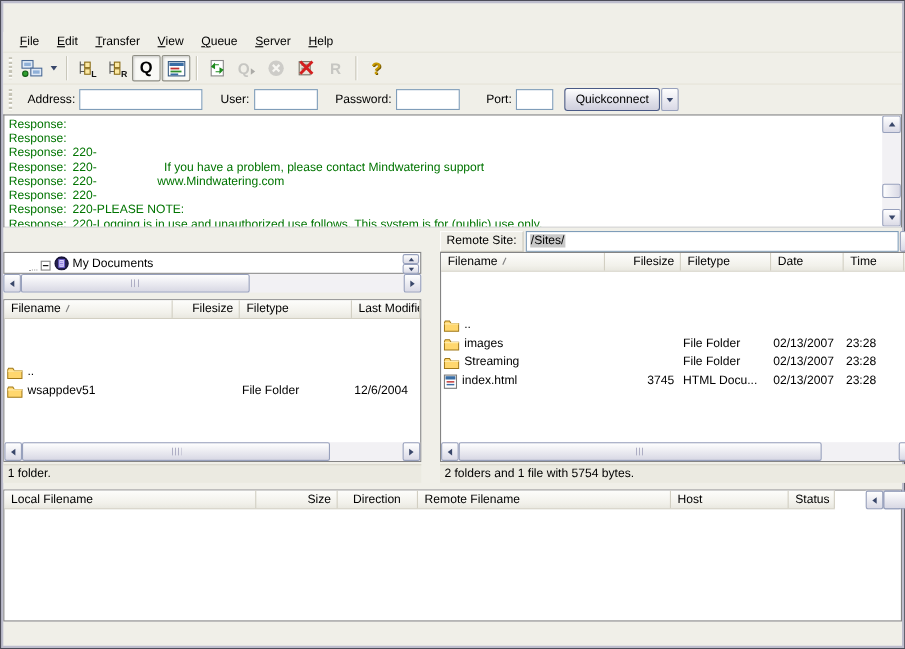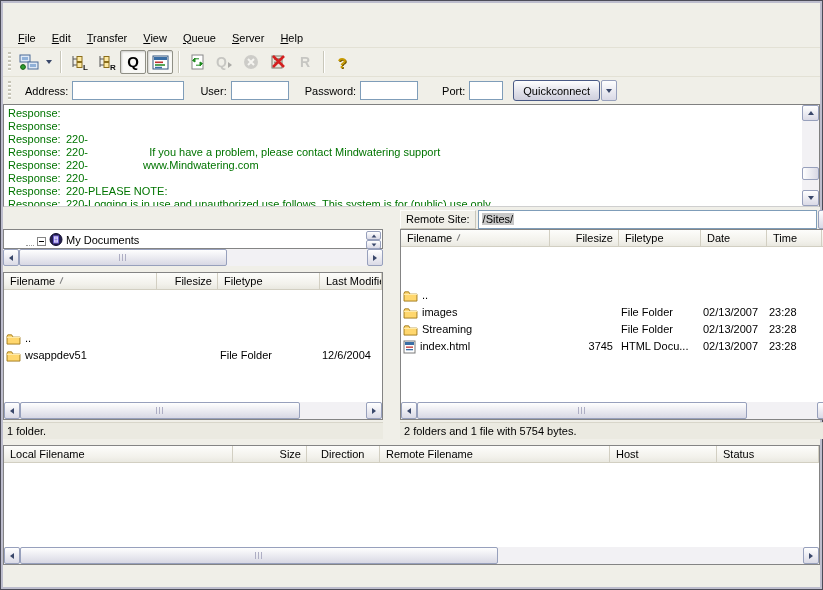--- a/index.html
+++ b/index.html
@@ -138,21 +138,21 @@
   .lv-c.right { text-align:right; padding-right:6px; }
   .name-c { display:flex; align-items:center; gap:4px; padding-left:2px; }
   .icon16 { flex:none; display:block; }
   .lv-hscroll { flex:none; }
 
   .pane-status { position:absolute; left:0; right:0; top:214px; height:17px; background:#ebeae1;
     border-top:1px solid #d8d6ca; padding:2px 0 0 4px; white-space:nowrap; overflow:hidden; }
 
   
   .queuepane { position:absolute; left:3px; top:445px; width:817px; height:120px; background:#fff;
-    border:1px solid #848484; display:flex; flex-direction:column; }
+    border:1px solid #848484; display:flex; flex-direction:row; }
 
   
   .statusbar { position:absolute; left:3px; top:566px; width:817px; height:21px; background:#f0efe7;
     display:flex; align-items:stretch; }
   .sb-field { padding:4px 4px 0 4px; white-space:nowrap; overflow:hidden; }
   .sb-sep { width:2px; margin:2px 0; background:linear-gradient(90deg,#bdbbad,#ffffff); flex:none; }
   .led { width:9px; height:9px; border-radius:50%; margin-top:5px; flex:none; }
   .led-green { background:radial-gradient(circle at 35% 30%, #8df08d, #1d9a1d 60%, #085c08); }
   .led-red { background:radial-gradient(circle at 35% 30%, #f09090, #c22020 60%, #6e0a0a); }
   .resize-grip { width:13px; height:13px; margin:4px 2px 0 auto; position:relative; }

